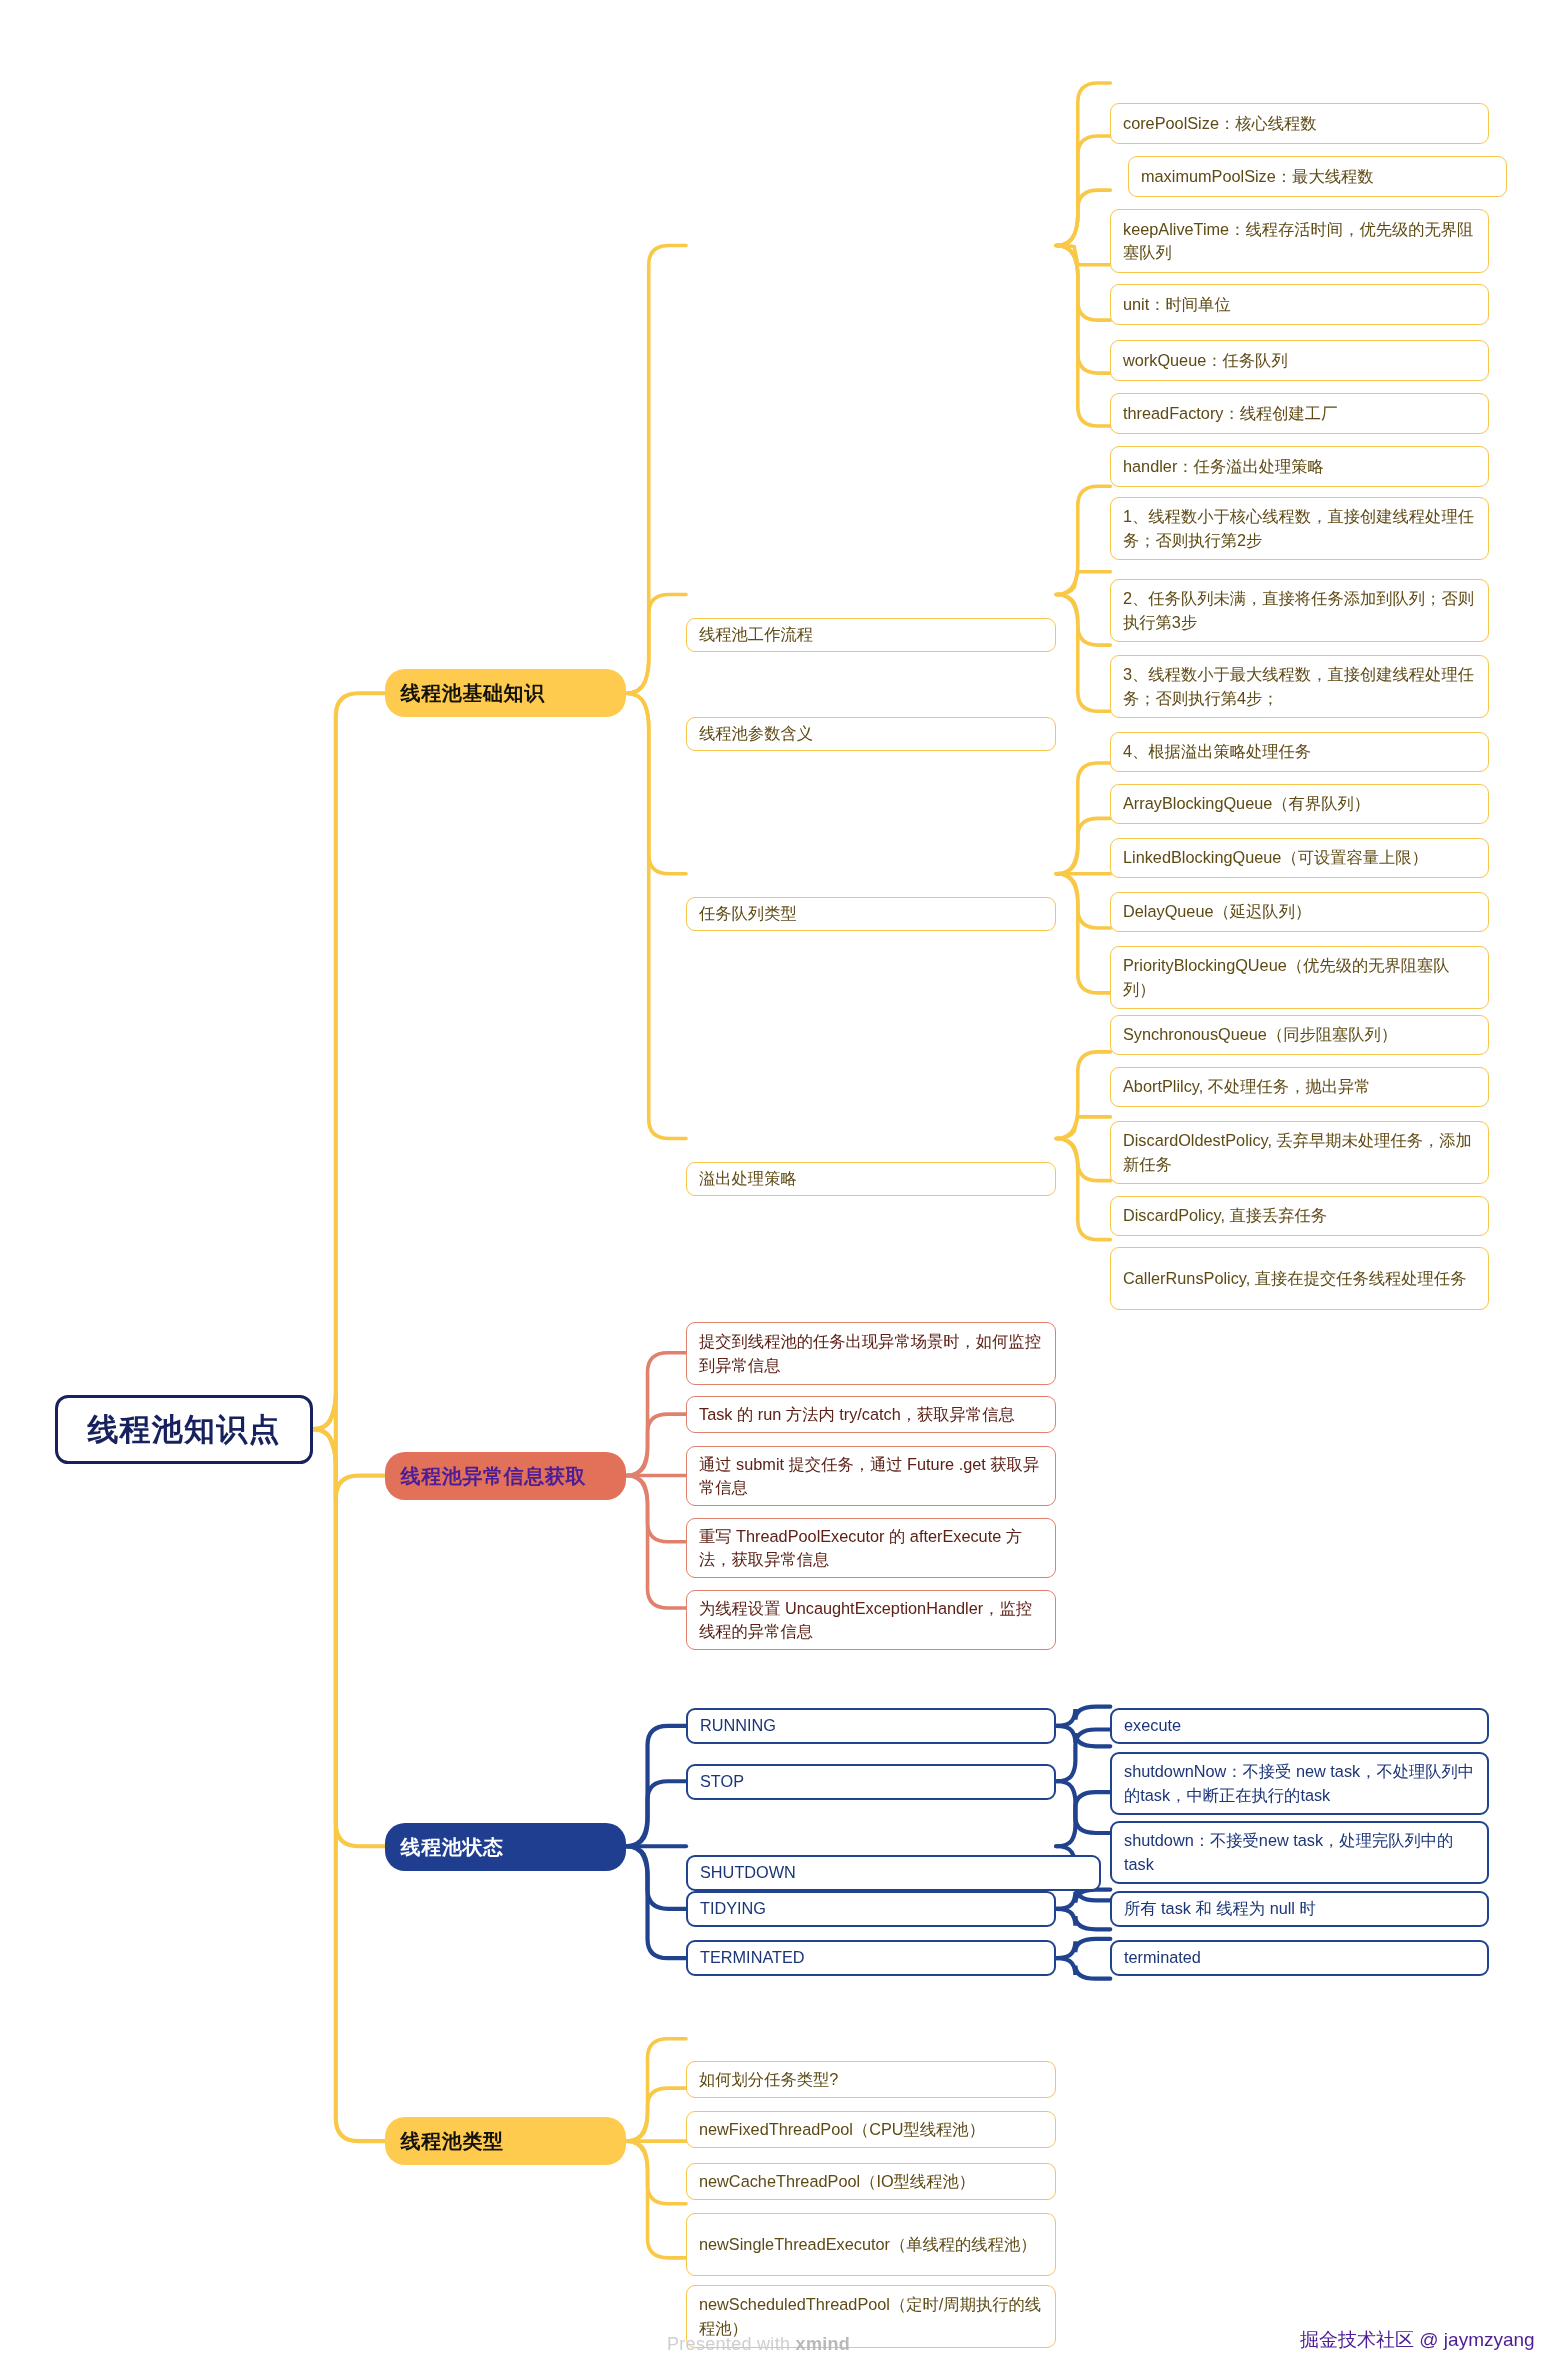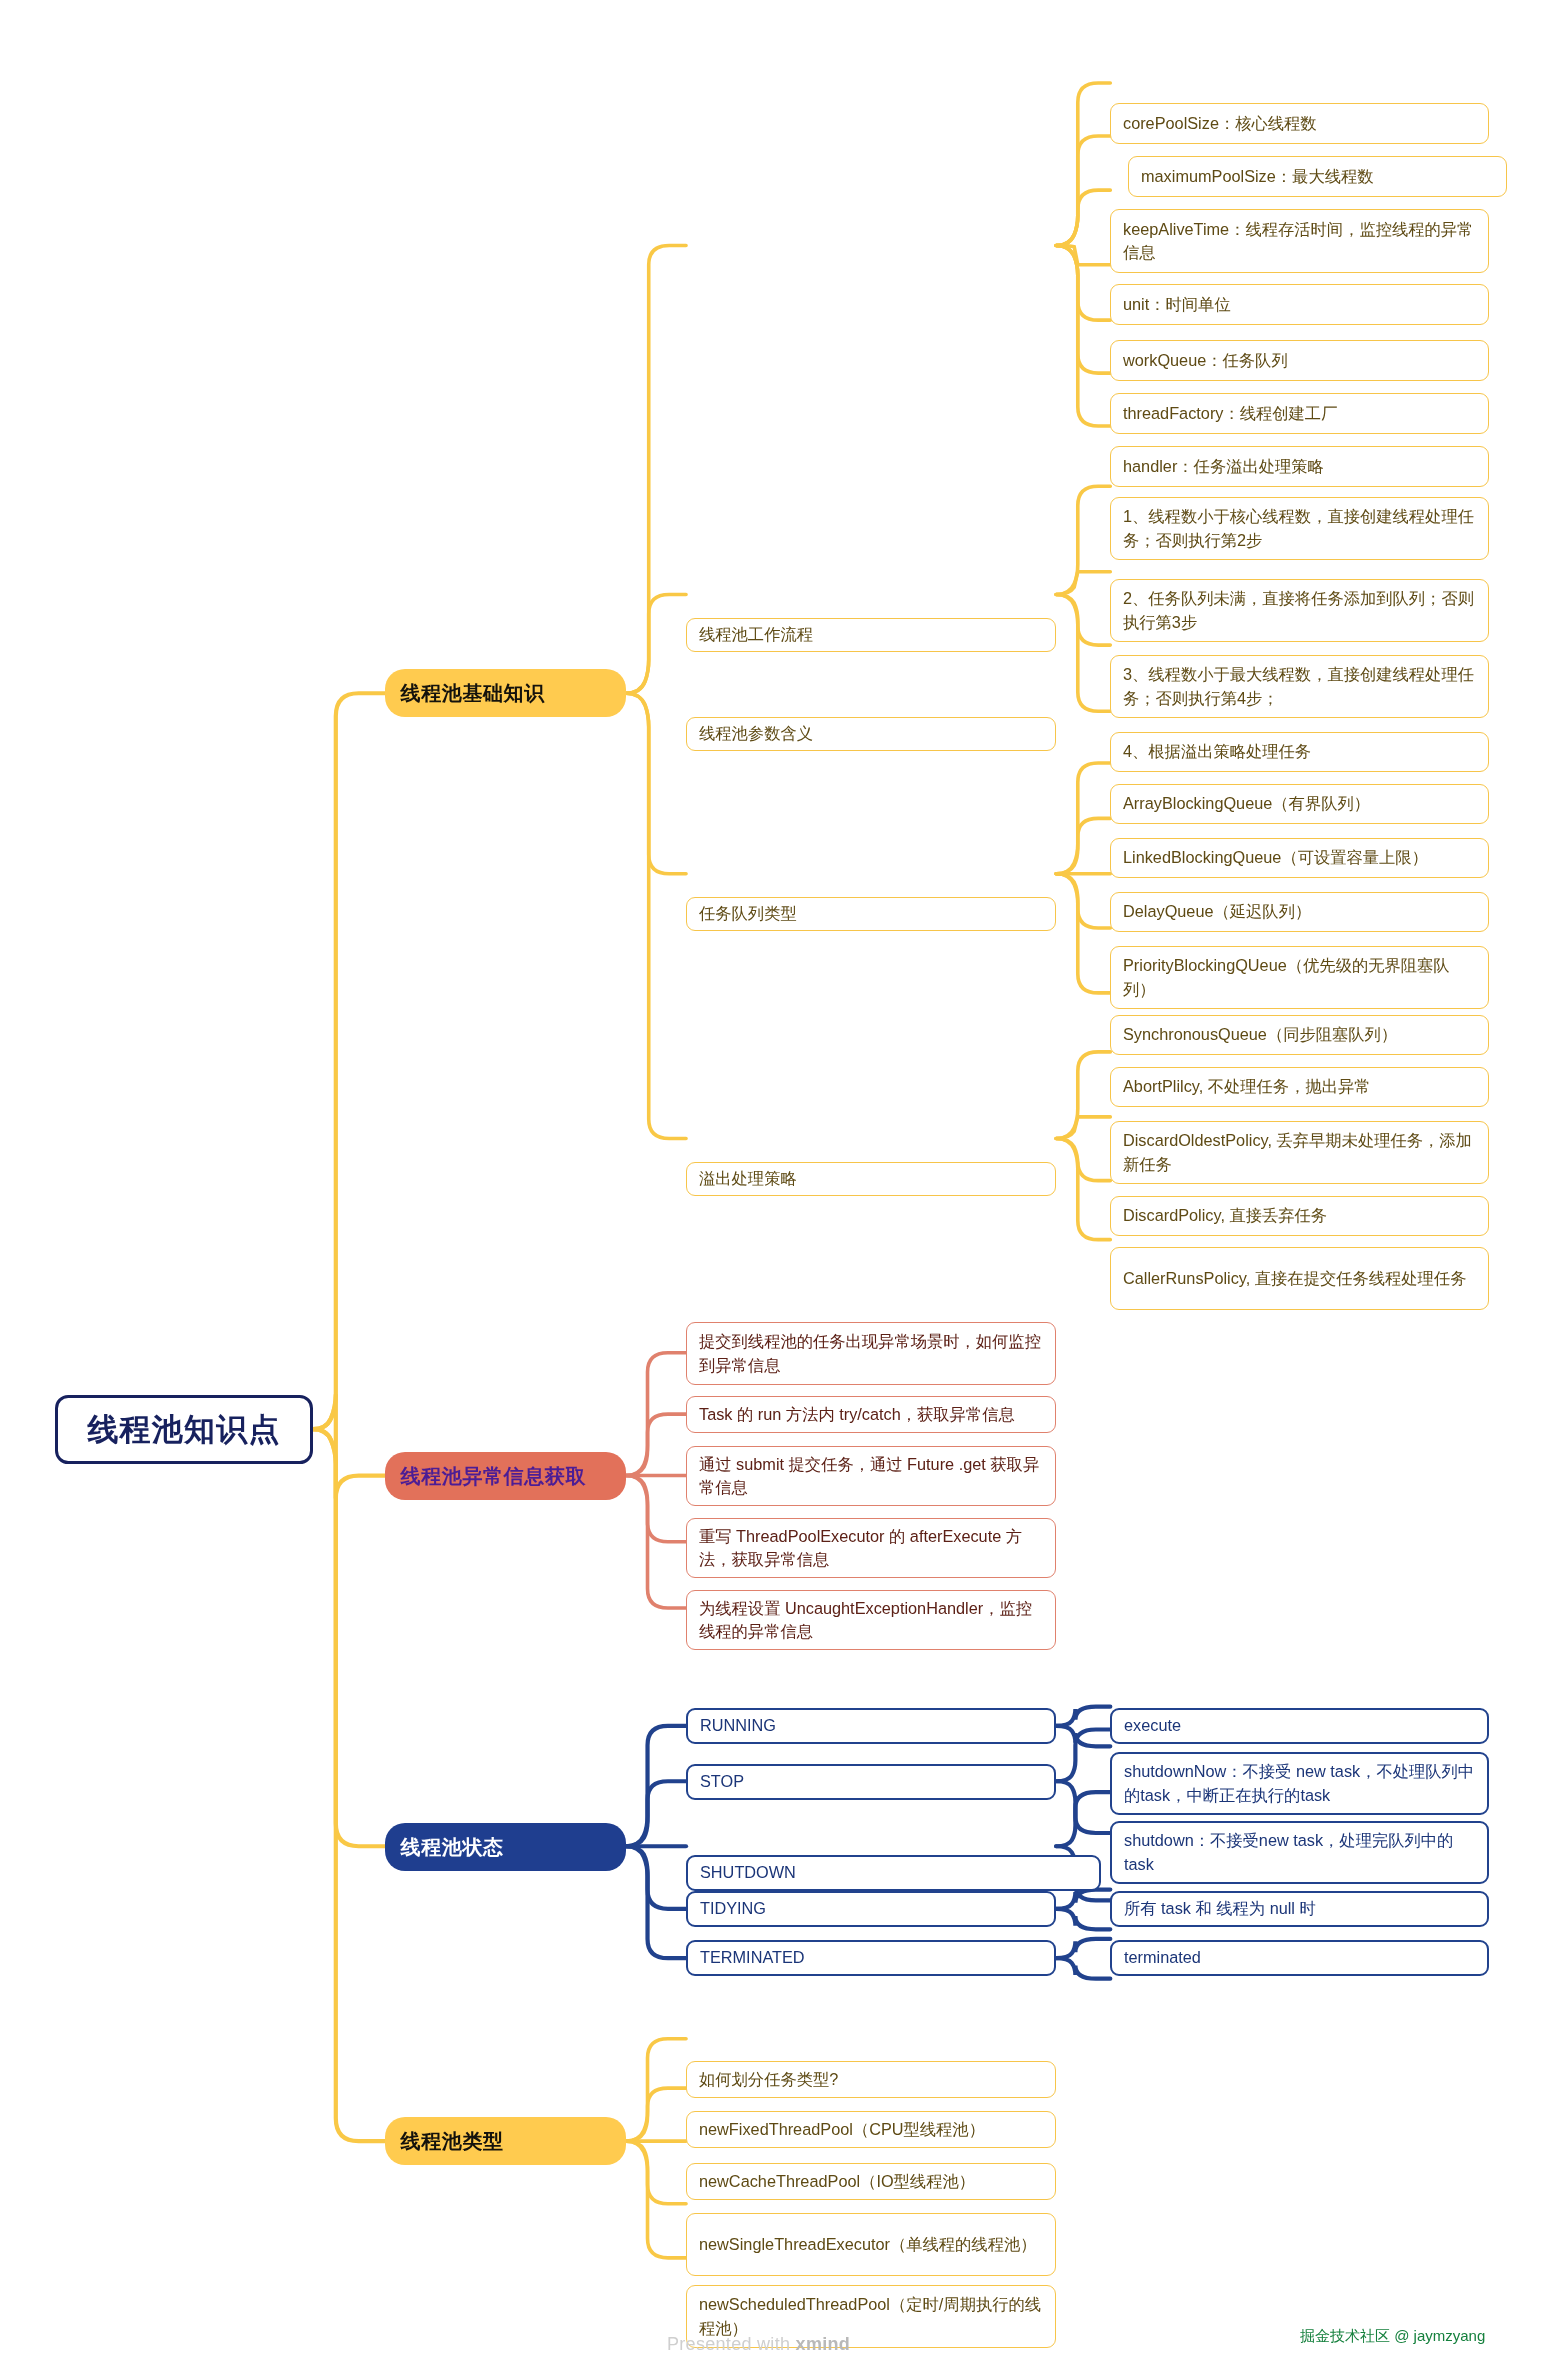--- a/index.html
+++ b/index.html
@@ -37,21 +37,21 @@
   .card.amber{border:1.8px solid #f7c54a;margin-top:40px;}
   .card.amber .txt{color:#5e4a14;}
   .card.salmon{border:1.8px solid #e0816d;}
   .card.salmon .txt{color:#5c2016;}
   .card.navy{border:2.4px solid #21428d;}
   .card.navy .txt{color:#1b3578;}
 
   
   .xmind{position:absolute;left:667px;top:2334px;font-size:18px;color:#cfcfcf;letter-spacing:0.3px;}
   .xmind b{color:#b9b9b9;font-weight:bold;}
-  .wm{position:absolute;left:1300px;top:2327px;font-size:15px;color:#15803d;white-space:nowrap;}
+  .wm{position:absolute;left:1300px;top:2327px;font-size:19px;color:#4c1d95;white-space:nowrap;}
 </style>
 </head>
 <body>
 
 <div id="canvas">
 
   <svg class="wires" viewBox="0 0 2574 3950">
 
     <path d="M520 2375 q22 0 30 -18 q8 -18 8 -40 L558 1190 q0 -38 38 -38 L640 1152" fill="none" stroke="#f9c846" stroke-width="7" stroke-linecap="round"></path>
     <path d="M520 2375 q22 0 30 -18 q8 -18 8 -40 L558 2490 q0 -38 38 -38 L640 2452" fill="none" stroke="#f9c846" stroke-width="7" stroke-linecap="round"></path>
@@ -154,21 +154,21 @@
     <span class="txt">溢出处理策略</span>
   </div>
 
   <div class="node card amber" style="left:1110px;top:63px;width:379px;height:41px;">
     <span class="txt">corePoolSize：核心线程数</span>
     </div>
   <div class="node card amber" style="left:1128px;top:116px;width:379px;height:41px;">
     <span class="txt">maximumPoolSize：最大线程数</span>
     </div>
   <div class="node card amber" style="left:1110px;top:169px;width:379px;height:64px;">
-    <span class="txt">keepAliveTime：线程存活时间，监控线程的异常信息</span>
+    <span class="txt">keepAliveTime：线程存活时间，优先级的无界阻塞队列</span>
     </div>
   <div class="node card amber" style="left:1110px;top:244px;width:379px;height:41px;">
     <span class="txt">unit：时间单位</span>
     </div>
   <div class="node card amber" style="left:1110px;top:300px;width:379px;height:41px;">
     <span class="txt">workQueue：任务队列</span>
     </div>
   <div class="node card amber" style="left:1110px;top:353px;width:379px;height:41px;">
     <span class="txt">threadFactory：线程创建工厂</span>
     </div>

